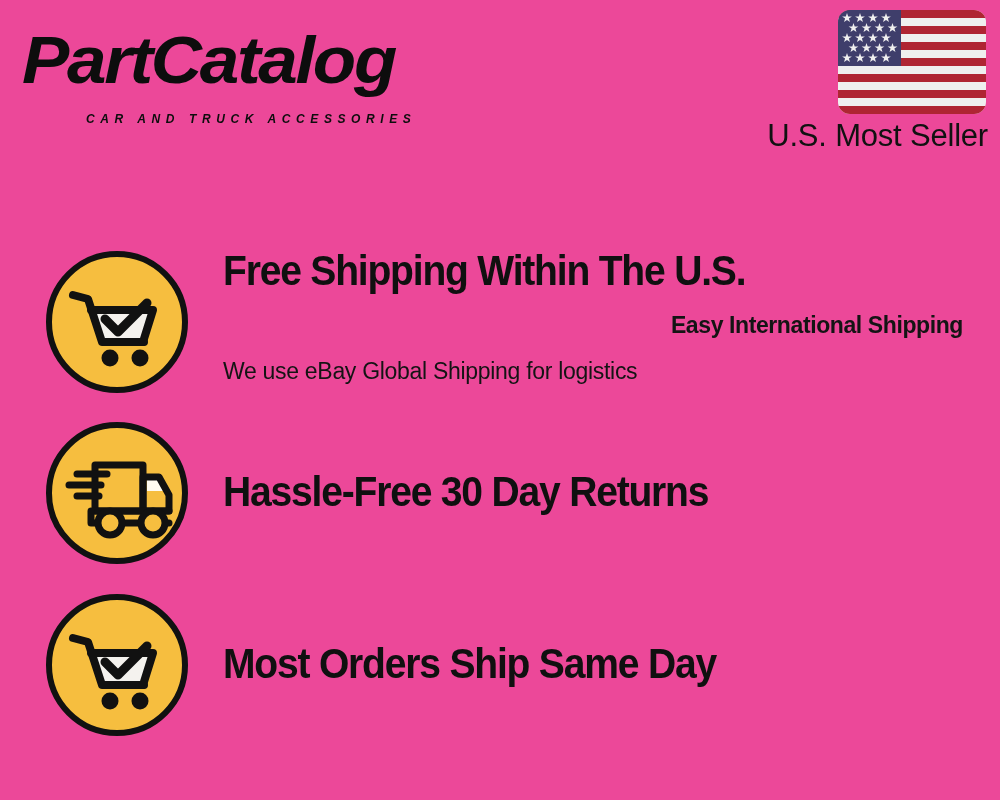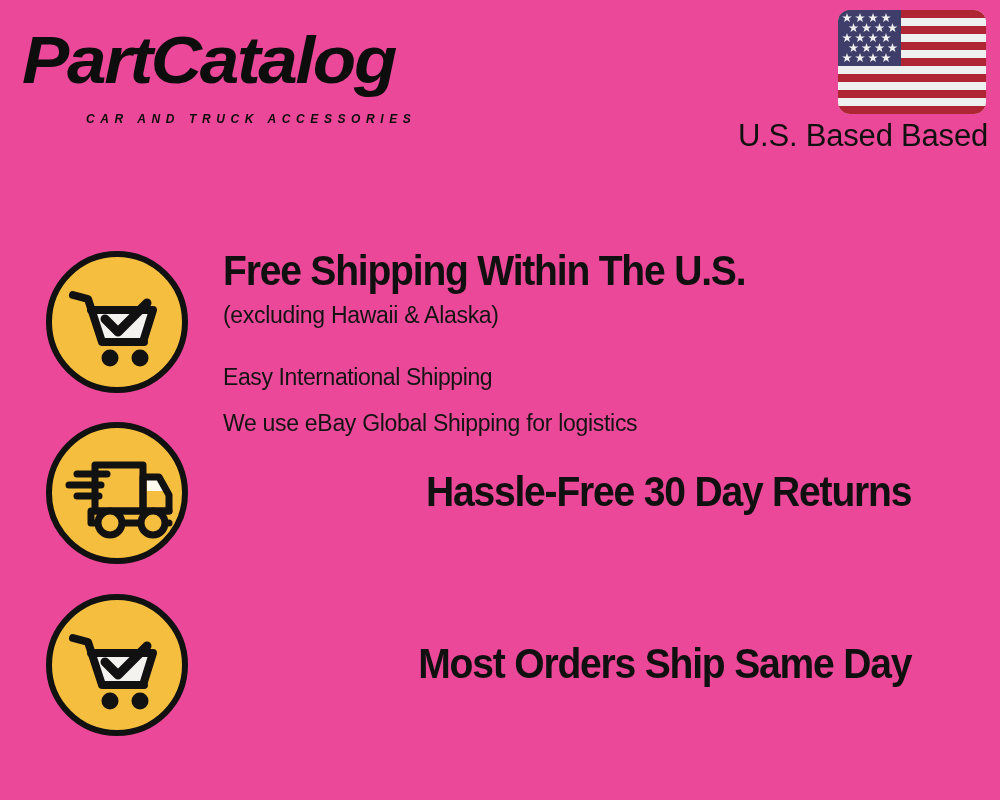--- a/index.html
+++ b/index.html
@@ -135,33 +135,33 @@
     font-family: "Liberation Sans", sans-serif;
     font-weight: normal;
     font-size: 23px;
     line-height: 30px;
     letter-spacing: -0.3px;
     color: #141414;
     margin-top: 6px;
     white-space: nowrap;
   }
   .feature-sub.strong {
-    font-weight: normal;
+    font-weight: bold;
     letter-spacing: -0.4px;
-    margin-top: 32px;
+    margin-top: 16px;
+    text-align: right;
   }
   .feature-sub.tail {
     margin-top: 16px;
   }
 
   
   .row-2 .feature-text,
   .row-3 .feature-text {
     top: 50px;
-    text-align: right;
   }
 </style>
 </head>
 <body>
 
 <div class="page">
 
   <div class="brand-logo">
     <div class="brand-wordmark">PartCatalog</div>
     <div class="brand-tagline">CAR AND TRUCK ACCESSORIES</div>
@@ -213,21 +213,21 @@
 
           <use href="#starShape" x="9" y="48"></use>
           <use href="#starShape" x="22" y="48"></use>
           <use href="#starShape" x="35" y="48"></use>
           <use href="#starShape" x="48" y="48"></use>
         </g>
       </g>
     </svg>
   </div>
 
-  <div class="seller-note">U.S. Based Based</div>
+  <div class="seller-note">U.S. Most Seller</div>
 
   <div class="features">
 
     <div class="feature-row row-1">
       <div class="icon-badge">
         <svg viewBox="0 0 148 148" xmlns="http://www.w3.org/2000/svg" aria-hidden="true">
           <circle cx="74" cy="74" r="68" fill="#F6BE3F" stroke="#111111" stroke-width="6"></circle>
 
           <path d="M51 63 L107 63 L99 94 L59 94 Z" fill="#F4F2EE"></path>
 
@@ -235,21 +235,20 @@
           <path d="M48 62 L110 62 L100 94" fill="none" stroke="#111111" stroke-width="8" stroke-linecap="round" stroke-linejoin="round"></path>
 
           <path d="M62 71 L75 84 L104 55" fill="none" stroke="#111111" stroke-width="9" stroke-linecap="round" stroke-linejoin="round"></path>
 
           <circle cx="67" cy="110" r="8.5" fill="#111111"></circle>
           <circle cx="97" cy="110" r="8.5" fill="#111111"></circle>
         </svg>
       </div>
       <div class="feature-text">
         <div class="feature-title">Free Shipping Within The U.S.</div>
-        <div class="feature-sub">(excluding Hawaii &amp; Alaska)</div>
         <div class="feature-sub strong">Easy International Shipping</div>
         <div class="feature-sub tail">We use eBay Global Shipping for logistics</div>
       </div>
     </div>
 
     <div class="feature-row row-2">
       <div class="icon-badge">
         <svg viewBox="0 0 148 148" xmlns="http://www.w3.org/2000/svg" aria-hidden="true">
           <circle cx="74" cy="74" r="68" fill="#F6BE3F" stroke="#111111" stroke-width="6"></circle>
 

